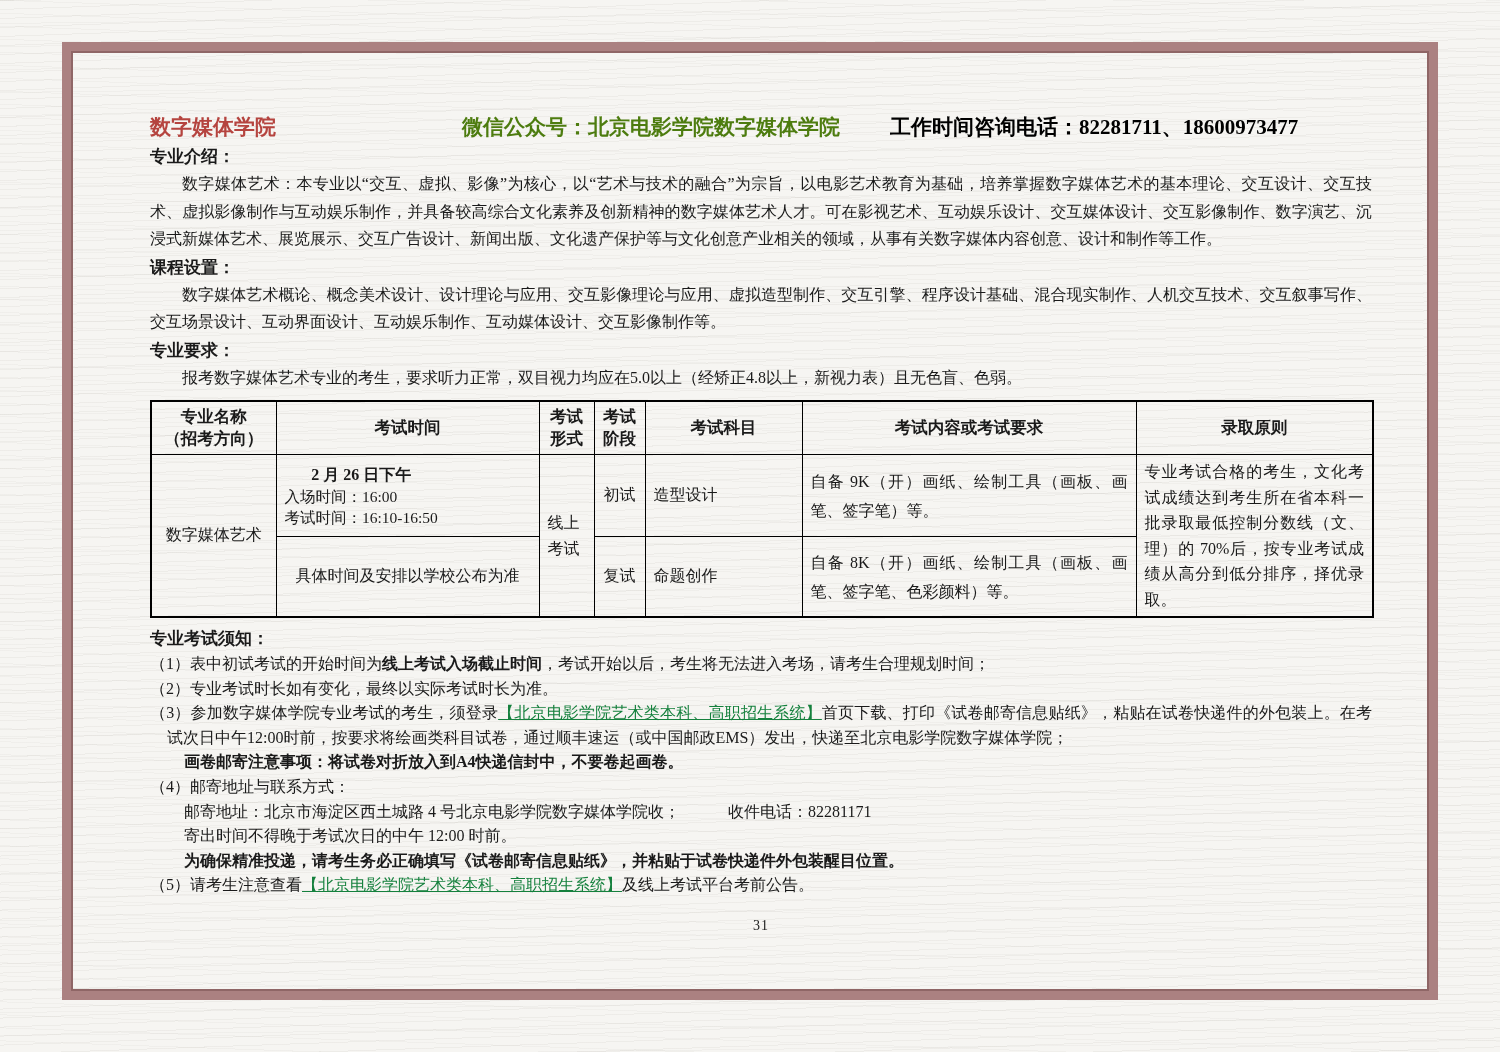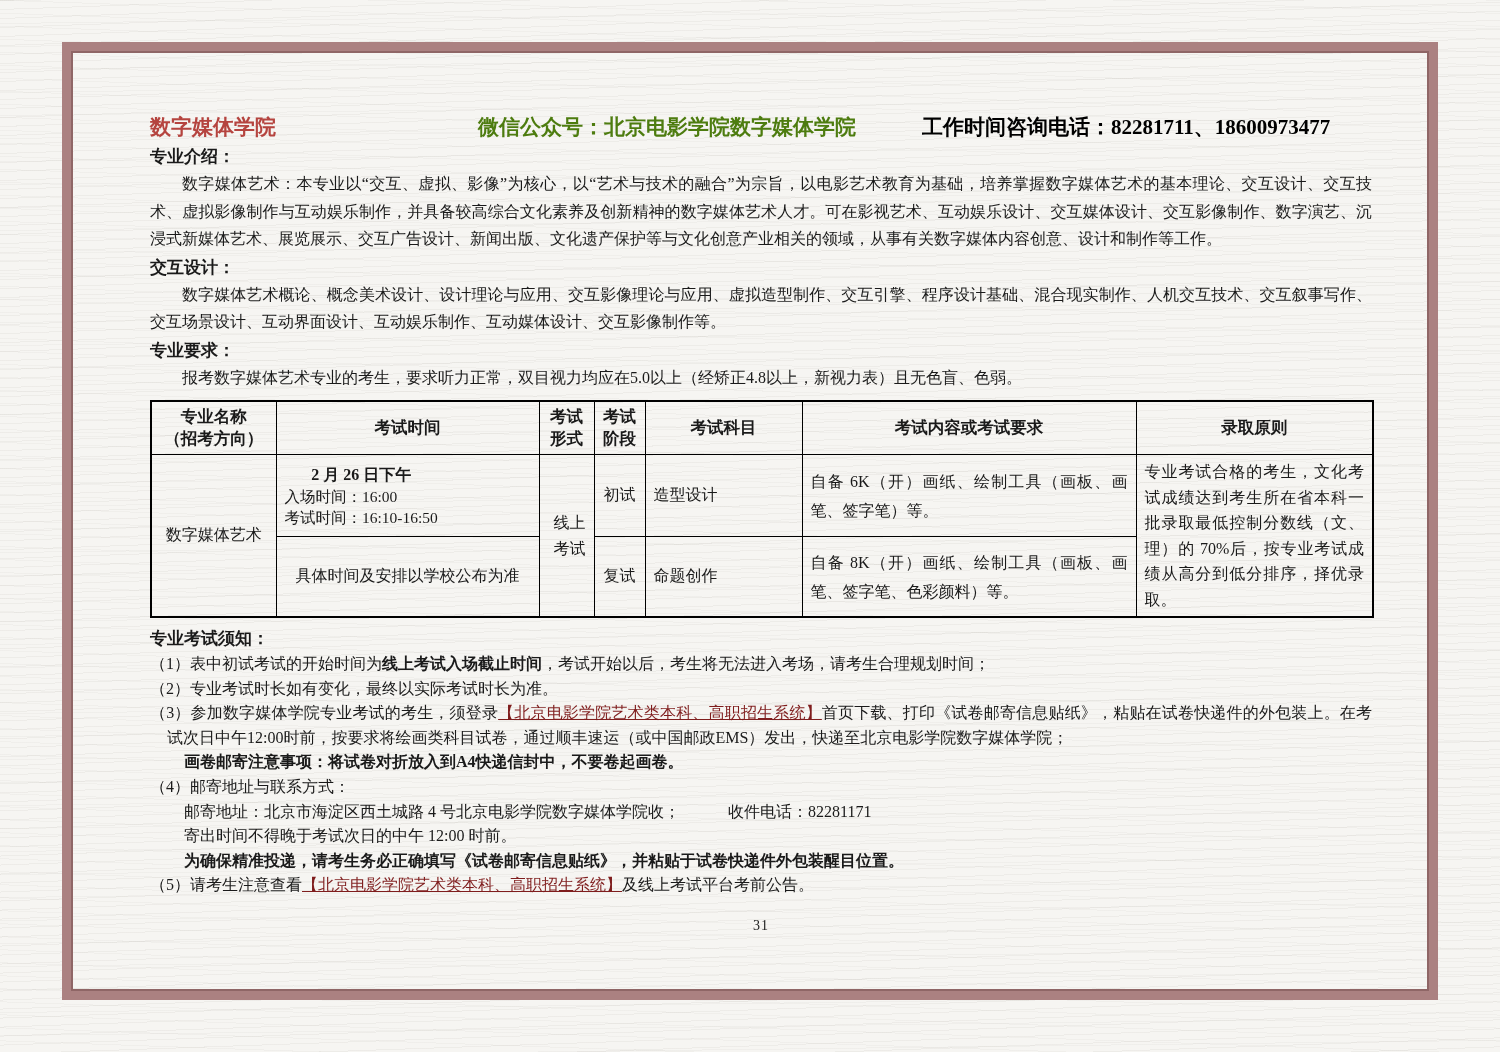--- a/index.html
+++ b/index.html
@@ -15,56 +15,56 @@
   }
   .frame{
     position:absolute;left:62px;top:42px;width:1376px;height:958px;
     box-sizing:border-box;
     border:9px solid #ab8181;
     box-shadow:inset 0 0 0 2px #8f6666;
   }
   .content{position:absolute;left:150px;top:112px;width:1222px;}
 
   
-  .page-header{display:flex;align-items:baseline;font-weight:bold;font-size:21px;line-height:30px;white-space:nowrap;gap:16px;}
+  .page-header{display:flex;align-items:baseline;font-weight:bold;font-size:21px;line-height:30px;white-space:nowrap;}
   .college{color:#b5443f;}
   .wechat{margin-left:186px;color:#4d7c0f;}
   .phone{margin-left:50px;color:#000;}
 
   .sec-h{font-size:17px;font-weight:bold;line-height:26px;margin-top:2px;}
   .para{font-size:16px;line-height:27.5px;text-align:justify;text-indent:2em;}
 
   
   table.exam{border-collapse:collapse;width:1222px;margin-top:9px;table-layout:fixed;background:transparent;}
   table.exam,table.exam th,table.exam td{border:1px solid #000;}
   table.exam{border-width:2px;}
   table.exam th{font-size:16.5px;font-weight:bold;text-align:center;vertical-align:middle;padding:4px 2px;line-height:22px;}
   table.exam td{font-size:16px;vertical-align:middle;padding:4px 8px;}
   .preline{white-space:pre-line;}
   thead tr{height:52px;}
   tr.r1{height:72px;}
   tr.r2{height:72px;}
   td.c-major{text-align:center;font-size:16.5px;}
-  td.c-format{text-align:right;line-height:26px;}
+  td.c-format{text-align:left;line-height:26px;}
   td.c-time1{text-align:left;padding-left:8px;vertical-align:middle;}
   .time-block{display:inline-block;line-height:21px;font-size:15.5px;text-align:left;}
   .time-date{text-align:center;font-weight:bold;font-size:16px;line-height:23px;}
   td.c-time2{text-align:center;font-size:16px;}
   td.c-stage{text-align:center;}
   td.c-subject{text-align:left;padding-left:13px;}
   td.c-content{text-align:justify;line-height:29px;padding:6px 12px;}
   td.c-admission{text-align:justify;line-height:25.5px;padding:6px 9px;font-size:16px;}
 
   
   .notes{margin-top:8px;}
   .note-line{font-size:16px;line-height:24.6px;text-align:justify;}
   .note-hang{padding-left:17px;text-indent:-17px;}
   .note-sub{margin-left:34px;}
   .note-bold{font-weight:bold;}
-  a.syslink{color:#7f1d1d;text-decoration:underline;}
+  a.syslink{color:#15803d;text-decoration:underline;}
   .gap-left{margin-left:48px;}
   b.inline-bold{font-weight:bold;}
 
   .page-num{text-align:center;font-size:14px;margin-top:20px;letter-spacing:1px;}
 </style>
 </head>
 <body>
 
 <div class="frame"></div>
 
@@ -72,21 +72,21 @@
 
   <div class="page-header">
     <span class="college">数字媒体学院</span>
     <span class="wechat">微信公众号：北京电影学院数字媒体学院</span>
     <span class="phone">工作时间咨询电话：82281711、18600973477</span>
   </div>
 
   <div class="sec-h">专业介绍：</div>
   <div class="para">数字媒体艺术：本专业以“交互、虚拟、影像”为核心，以“艺术与技术的融合”为宗旨，以电影艺术教育为基础，培养掌握数字媒体艺术的基本理论、交互设计、交互技术、虚拟影像制作与互动娱乐制作，并具备较高综合文化素养及创新精神的数字媒体艺术人才。可在影视艺术、互动娱乐设计、交互媒体设计、交互影像制作、数字演艺、沉浸式新媒体艺术、展览展示、交互广告设计、新闻出版、文化遗产保护等与文化创意产业相关的领域，从事有关数字媒体内容创意、设计和制作等工作。</div>
 
-  <div class="sec-h">交互设计：</div>
+  <div class="sec-h">课程设置：</div>
   <div class="para">数字媒体艺术概论、概念美术设计、设计理论与应用、交互影像理论与应用、虚拟造型制作、交互引擎、程序设计基础、混合现实制作、人机交互技术、交互叙事写作、交互场景设计、互动界面设计、互动娱乐制作、互动媒体设计、交互影像制作等。</div>
 
   <div class="sec-h">专业要求：</div>
   <div class="para">报考数字媒体艺术专业的考生，要求听力正常，双目视力均应在5.0以上（经矫正4.8以上，新视力表）且无色盲、色弱。</div>
 
 
   <table class="exam">
     <colgroup>
       <col style="width:125px">
         <col style="width:263px">
@@ -117,21 +117,21 @@
           <div class="time-block">
             <div class="time-date">2 月 26 日下午</div>
             <div class="preline">入场时间：16:00
 考试时间：16:10-16:50</div>
           </div>
         </td>
         <td class="c-format preline" rowspan="2">线上
 考试</td>
         <td class="c-stage">初试</td>
         <td class="c-subject">造型设计</td>
-        <td class="c-content">自备 6K（开）画纸、绘制工具（画板、画笔、签字笔）等。</td>
+        <td class="c-content">自备 9K（开）画纸、绘制工具（画板、画笔、签字笔）等。</td>
         <td class="c-admission" rowspan="2">专业考试合格的考生，文化考试成绩达到考生所在省本科一批录取最低控制分数线（文、理）的 70%后，按专业考试成绩从高分到低分排序，择优录取。</td>
       </tr>
       <tr class="r2">
         <td class="c-time2">具体时间及安排以学校公布为准</td>
         <td class="c-stage">复试</td>
         <td class="c-subject">命题创作</td>
         <td class="c-content">自备 8K（开）画纸、绘制工具（画板、画笔、签字笔、色彩颜料）等。</td>
       </tr>
     </tbody>
   </table>

